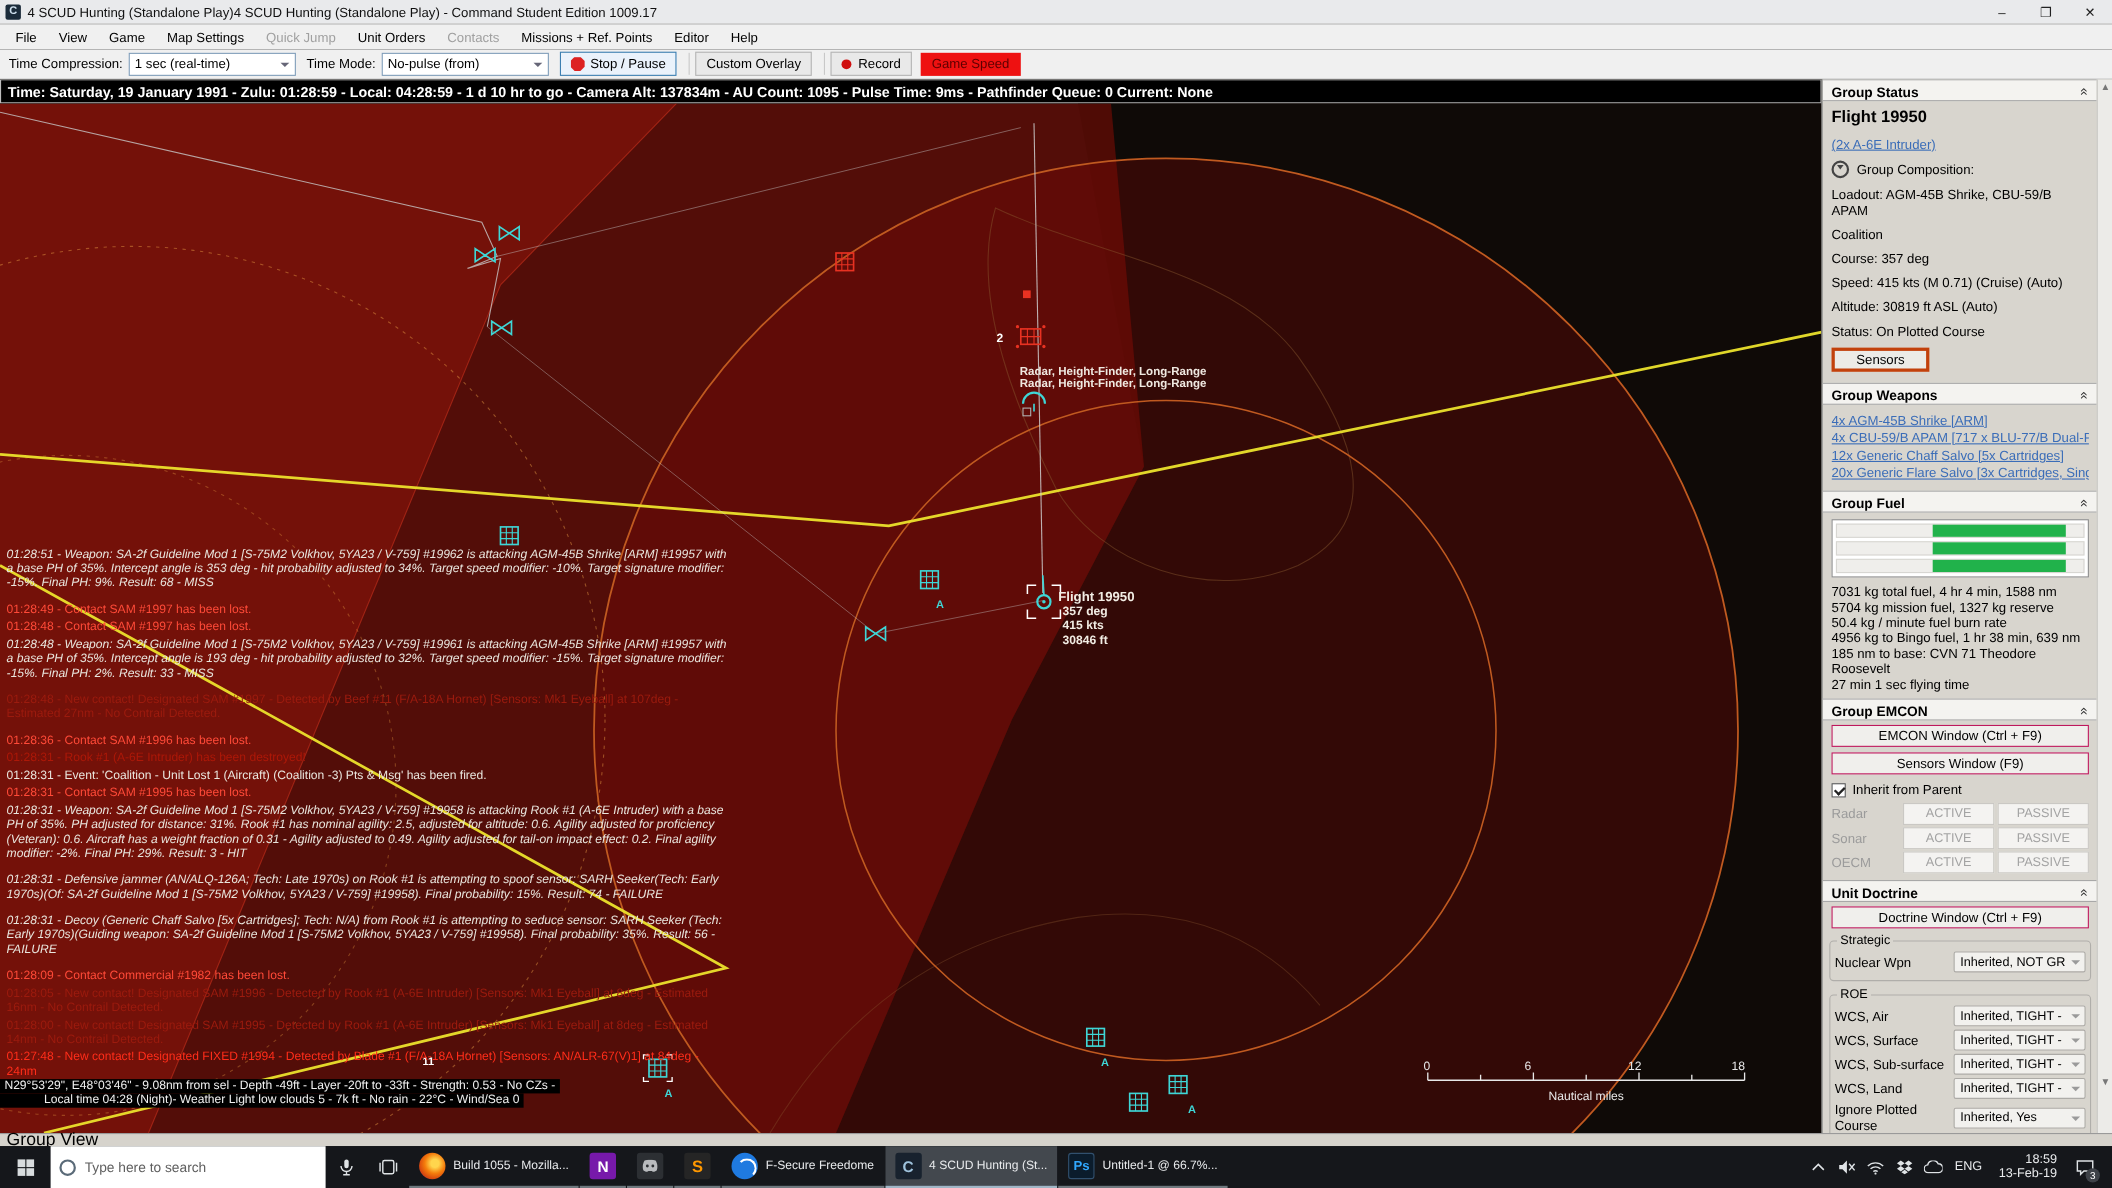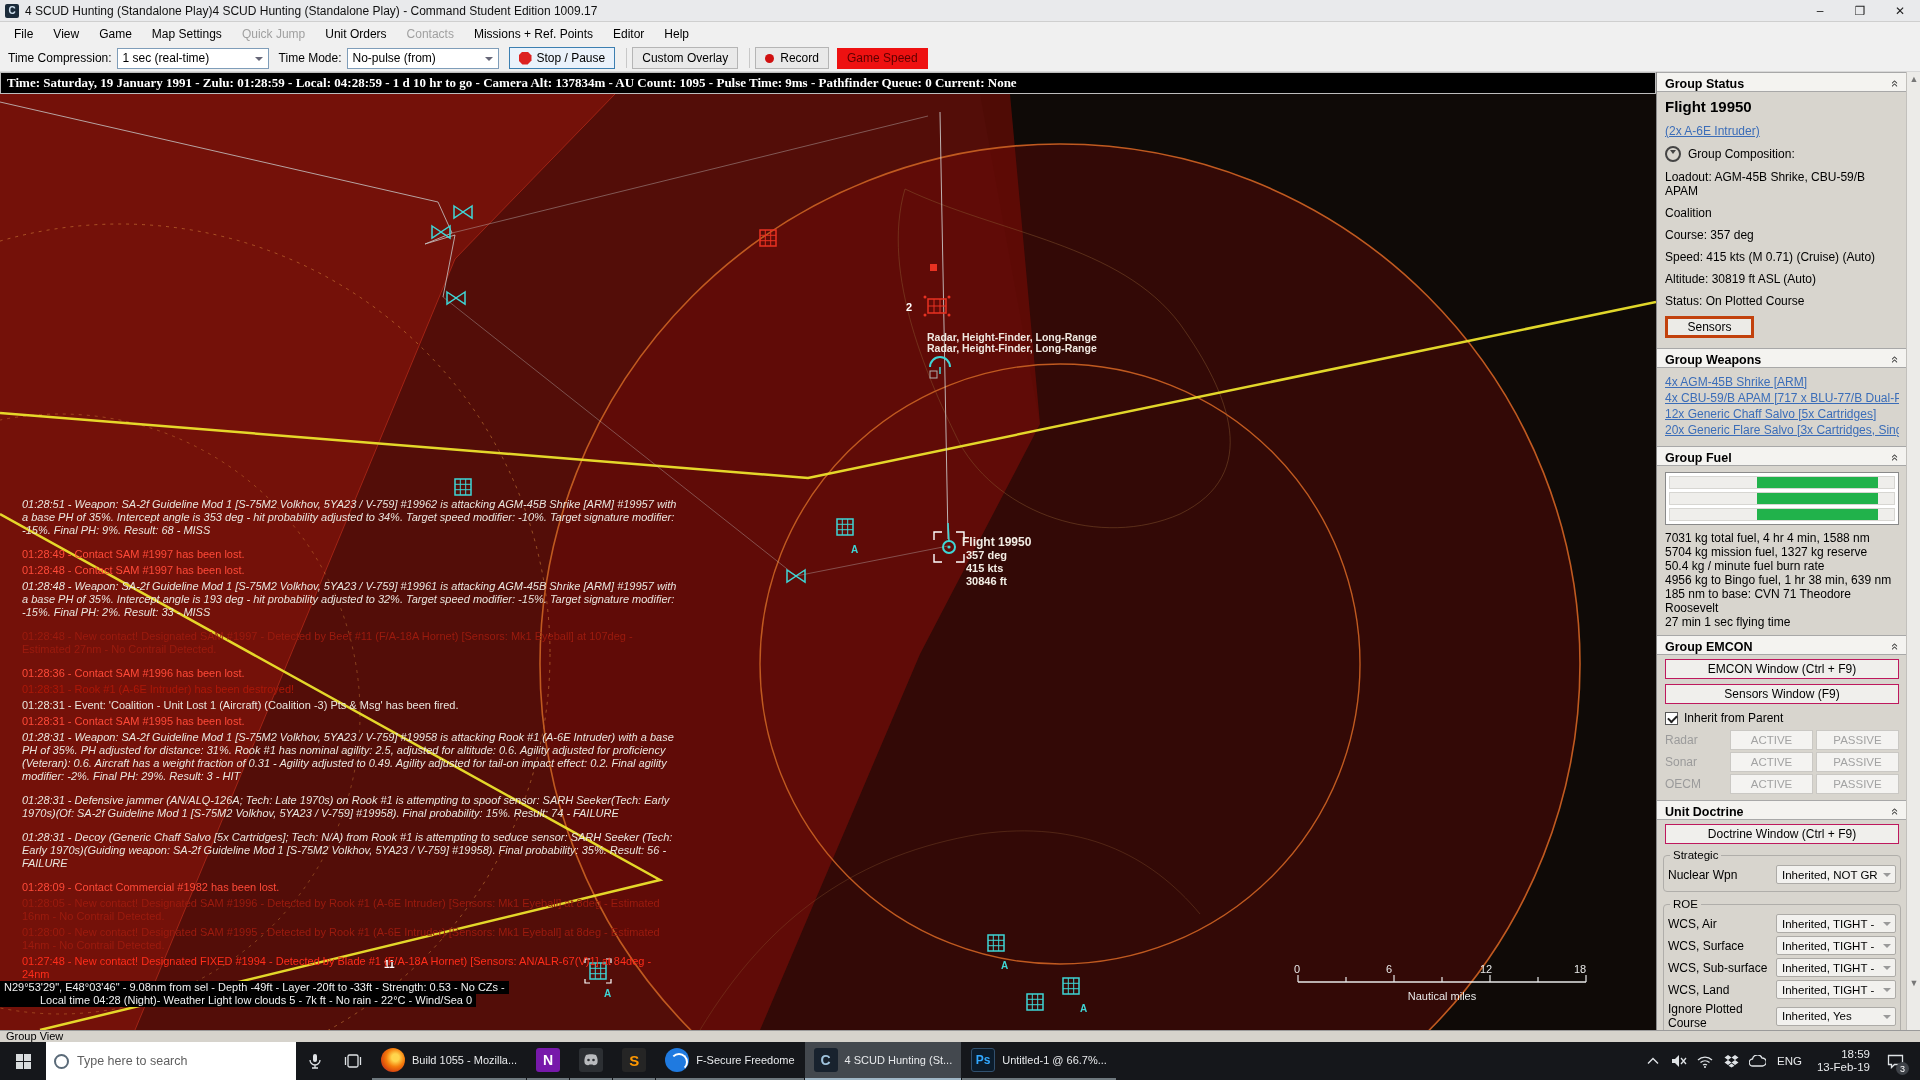--- a/index.html
+++ b/index.html
@@ -37,39 +37,39 @@
     clip-path:polygon(30% 0,70% 0,100% 30%,100% 70%,70% 100%,30% 100%,0 70%,0 30%); }
   .recdot { width:9px; height:9px; border-radius:50%; background:#d01010; margin-right:6px; }
   .tb-sep { width:1px; height:20px; background:#c8c8c8; margin:0 5px; }
   .gamespeed { background:#ee1111; color:#5d0000; height:21px; display:flex; align-items:center;
     padding:0 10px; margin-left:2px; }
 
   
   .maparea { position:absolute; left:0; top:72px; width:1656px; height:958px; background:#17100c; overflow:hidden; }
   .timebar { position:absolute; left:0; top:0; width:1656px; height:22px; background:#000;
     border:1px solid #bdbdbd; color:#fff; font-weight:bold; font-size:13px;
-    display:flex; align-items:center; padding-left:6px; white-space:nowrap;font-family:Liberation Serif, serif; }
+    display:flex; align-items:center; padding-left:6px; white-space:nowrap; }
   svg.mapsvg { position:absolute; left:0; top:22px; width:1656px; height:936px; display:block; }
 
-  .msglog { position:absolute; left:22px; top:426px; width:658px; font-size:11px; line-height:13px; }
+  .msglog { position:absolute; left:6px; top:426px; width:658px; font-size:11px; line-height:13px; }
   .msg { margin-bottom:3px; }
   .msg.sp { margin-bottom:11px; }
   .m-wi { color:#e9e5dd; font-style:italic; }
   .m-pl { color:#e9e5dd; }
   .m-red { color:#ff4a38; }
   .m-dred { color:#9c1b0e; }
   .m-mid { color:#ad1808; }
   .m-bri { color:#ff2d1a; }
 
   .mapstatus { position:absolute; left:0; background:#000; color:#f0f0f0; font-size:11px; line-height:13px;
     padding:0 4px; white-space:nowrap; width:max-content; }
 
   
   .groupview { position:absolute; left:0; top:1030px; width:1920px; height:12px; background:#d6d3cc;
-    border-top:1px solid #9a9a9a; font-size:11px; color:#000; line-height:11px; padding-left:6px; }
+    border-top:1px solid #9a9a9a; font-size:16px; color:#000; line-height:11px; padding-left:6px; }
 
   
   .sidebar { position:absolute; left:1656px; top:72px; width:264px; height:958px; background:#d8d5ce;
     border-left:1px solid #8a8a8a; overflow:hidden; font-size:12px; color:#000; }
   .sb-inner { position:absolute; left:0; top:0; width:250px; height:958px; overflow:hidden; }
   .sb-scroll { position:absolute; right:0; top:0; width:14px; height:958px; background:#ecebe8;
     border-left:1px solid #c2c0bc; }
   .sb-arrow { width:14px; height:14px; color:#777; font-size:9px; display:flex; align-items:center; justify-content:center; }
   .sb-arrow.dn { position:absolute; bottom:40px; }
   .sec-h { height:20px; background:#f4f3f0; border-top:1px solid #a8a8a8; border-bottom:1px solid #a8a8a8;

